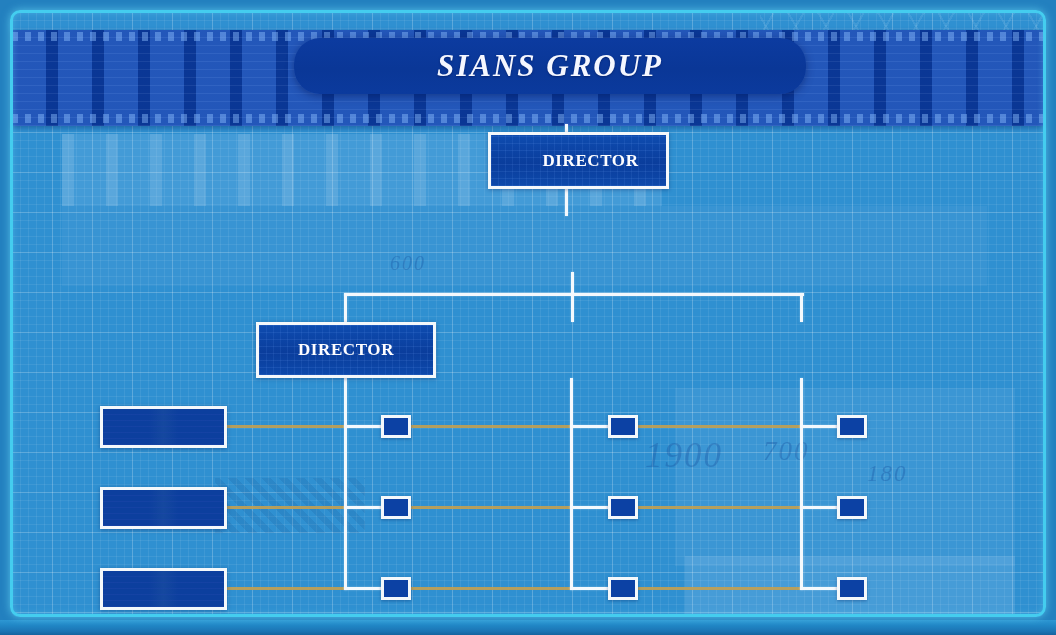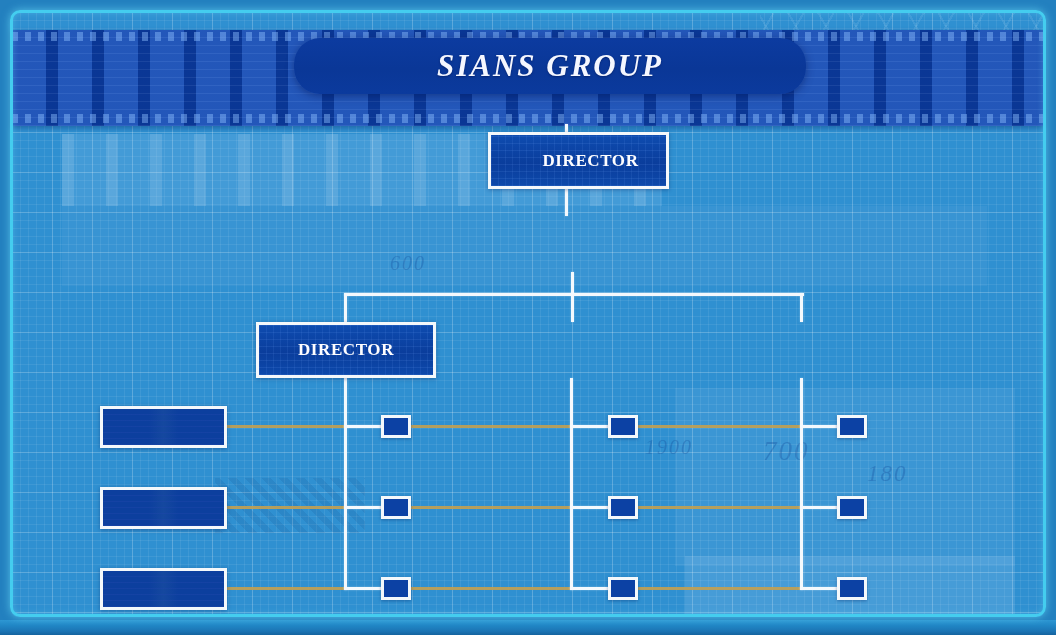--- a/index.html
+++ b/index.html
@@ -61,21 +61,21 @@
     position:absolute;left:760px;top:12px;width:282px;height:110px;
     background:
       repeating-linear-gradient(60deg, rgba(220,240,255,0.10) 0 2px, transparent 2px 26px),
       repeating-linear-gradient(-60deg, rgba(220,240,255,0.10) 0 2px, transparent 2px 26px);
   }
   .watermark{
     position:absolute;font-style:italic;font-weight:normal;
     color:rgba(16,70,150,0.30);letter-spacing:2px;white-space:nowrap;
   }
   .wm-600{left:390px;top:252px;font-size:20px;}
-  .wm-1900{left:645px;top:436px;font-size:20px;}
+  .wm-1900{left:645px;top:436px;font-size:35px;}
   .wm-700{left:763px;top:436px;font-size:27px;}
   .wm-180{left:867px;top:461px;font-size:23px;}
   
   .banner{
     position:absolute;left:12px;top:30px;width:1032px;height:96px;
     background-color:var(--banner);
     background-image:
       repeating-linear-gradient(90deg, rgba(70,120,215,0.40) 0 34px, rgba(5,28,105,0.28) 34px 46px),
       repeating-linear-gradient(0deg, rgba(150,190,255,0.16) 0 1px, transparent 1px 8px);
     box-shadow:0 2px 5px rgba(0,25,90,0.35);

